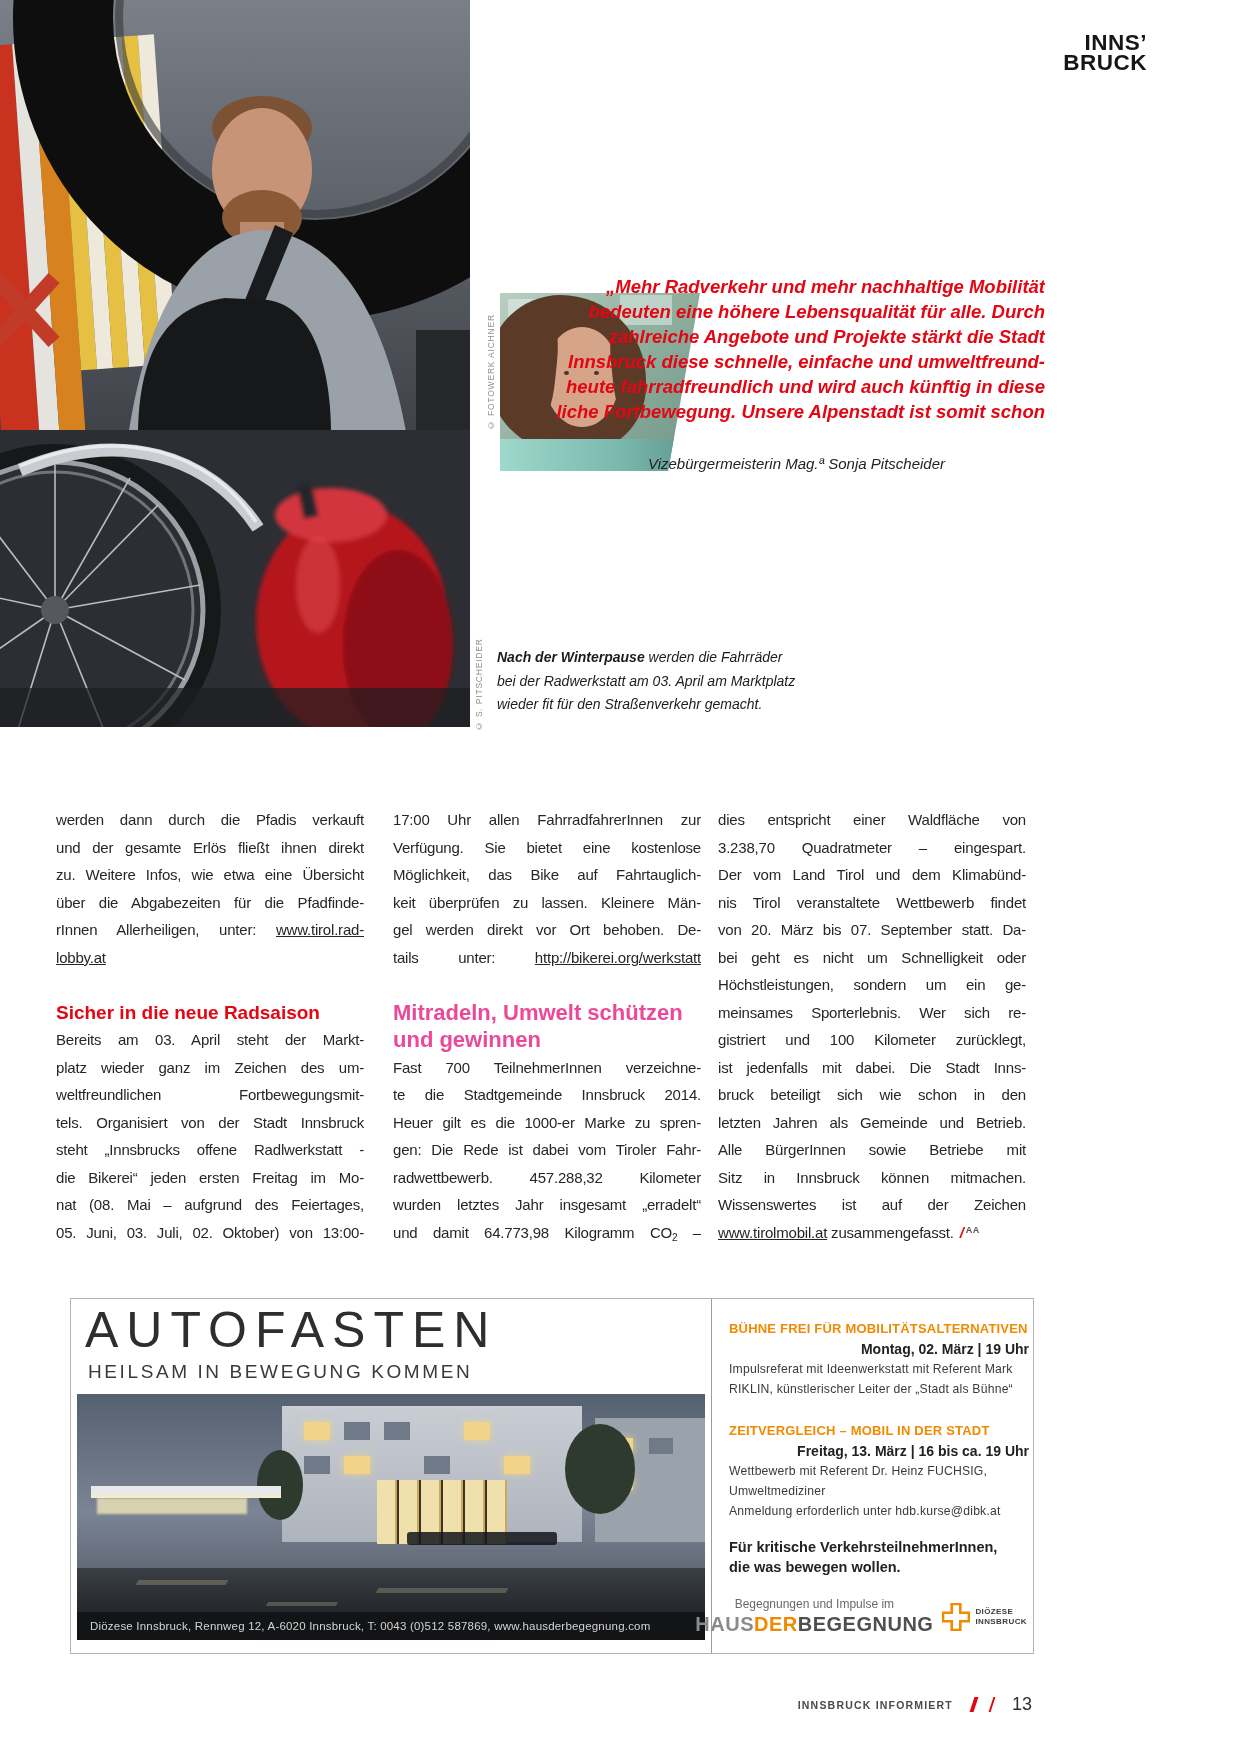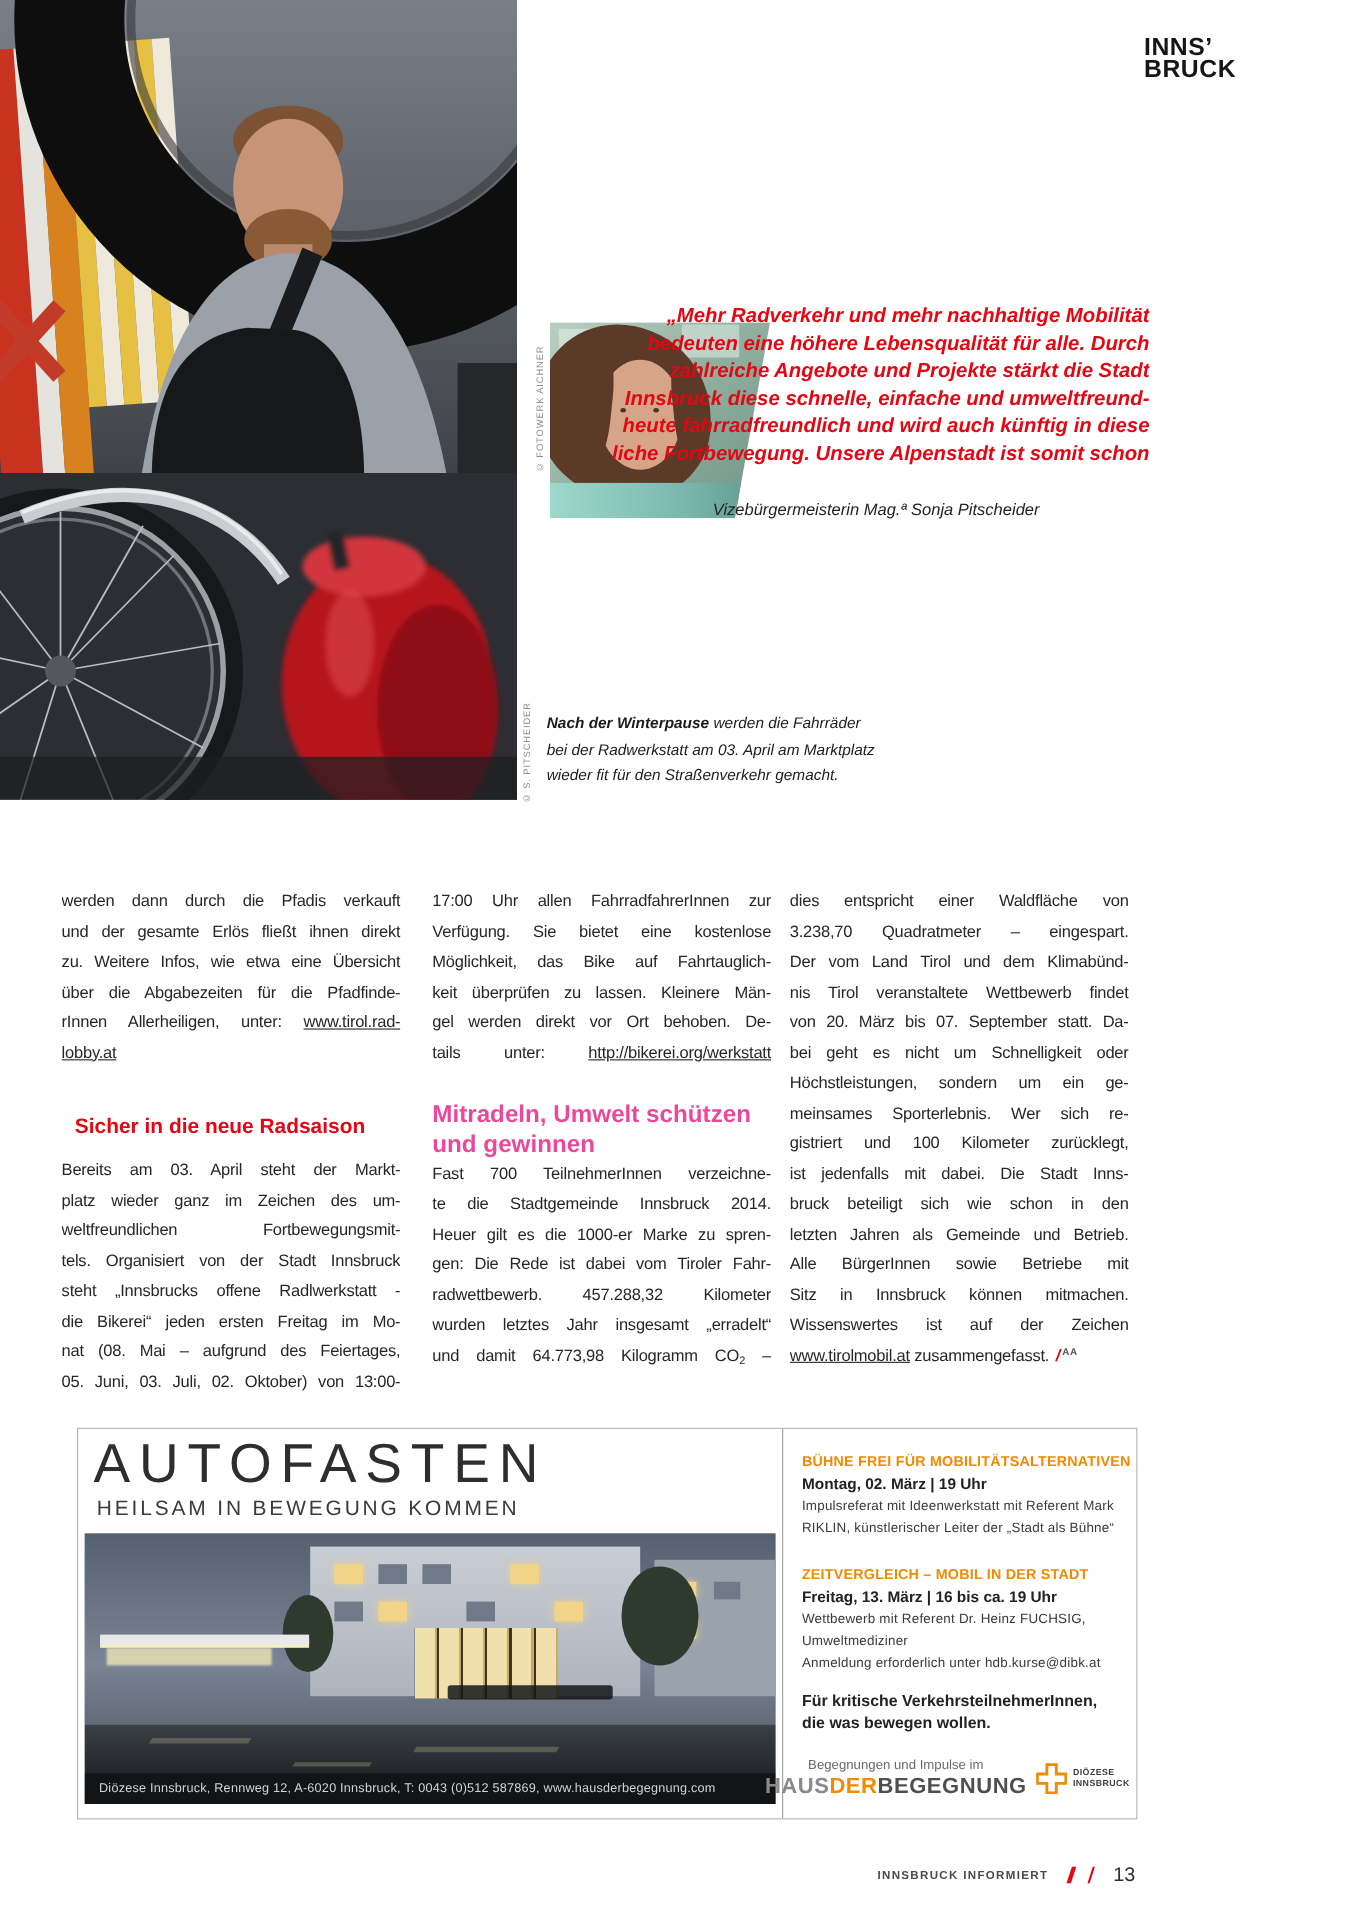--- a/index.html
+++ b/index.html
@@ -17,21 +17,21 @@
   span.end{color:#e30613;font-weight:700;font-style:italic;padding:0 2px;}
 
   
   .main-photo{position:absolute;left:0;top:0;width:470px;height:727px;overflow:hidden;background:#4a4d53;}
   .vcredit{position:absolute;writing-mode:vertical-rl;transform:rotate(180deg);
            font-size:8.5px;color:#8e8e8e;letter-spacing:.8px;white-space:nowrap;}
   .credit-main{left:474px;top:636px;height:95px;}
   .credit-portrait{left:486px;top:330px;height:100px;}
 
   
-  .logo{position:absolute;left:1040px;top:33px;width:107px;text-align:left;
+  .logo{position:absolute;left:1040px;top:33px;width:107px;text-align:right;
         font-weight:800;font-size:22.5px;line-height:20px;color:#161616;letter-spacing:.5px;}
 
   
   .portrait{position:absolute;left:500px;top:293px;width:200px;height:178px;overflow:hidden;
             clip-path:polygon(0 0,100% 0,84% 100%,0 100%);
             background:linear-gradient(135deg,#b9cfc2 0%,#93b2a1 45%,#6f9488 100%);}
   .portrait .win1{position:absolute;left:8px;top:6px;width:40px;height:34px;background:#d9e5df;opacity:.75;}
   .portrait .win2{position:absolute;left:120px;top:2px;width:52px;height:30px;background:#cfdfd8;opacity:.7;}
   .portrait .hair{position:absolute;left:-12px;top:2px;width:158px;height:158px;background:#5b3a28;
                   border-radius:46% 54% 42% 50%;}
@@ -53,21 +53,21 @@
 
   
   .caption{position:absolute;left:497px;top:646px;width:310px;font-style:italic;font-size:14px;color:#1c1c1c;}
   .caption .tl{height:23.5px;line-height:23.5px;overflow:visible;white-space:nowrap;}
 
   
   .col{position:absolute;top:806px;width:308px;font-size:15px;letter-spacing:-.2px;color:#262626;}
   .col .tl{height:27.5px;line-height:27.5px;}
   .col1{left:56px;} .col2{left:393px;} .col3{left:718px;}
   .gap{height:27.5px;}
-  .subhead{margin:12px;font-size:19px;font-weight:700;color:#e30613;height:27.5px;line-height:27.5px;letter-spacing:0;}
+  .subhead{margin:0;font-size:19px;font-weight:700;color:#e30613;height:27.5px;line-height:27.5px;letter-spacing:0;}
   .subheadlines{font-size:22px;font-weight:700;color:#ec4899;letter-spacing:0;}
   .subheadlines .tl{height:27.5px;line-height:27.5px;}
 
   
   .ad{position:absolute;left:70px;top:1298px;width:962px;height:354px;border:1px solid #b4b4b4;background:#fff;}
   .ad-divider{position:absolute;left:640px;top:0;width:1px;height:100%;background:#9d9d9d;}
   .ad-title{position:absolute;left:14px;top:2px;font-size:50px;letter-spacing:8px;color:#2e2e2e;font-weight:400;}
   .ad-subtitle{position:absolute;left:17px;top:62px;font-size:19px;letter-spacing:2.6px;color:#3a3a3a;}
   .ad-photo{position:absolute;left:6px;top:95px;width:628px;height:246px;overflow:hidden;background:#59626f;}
   .bp-sky{position:absolute;inset:0;background:linear-gradient(#556071,#7b8494 48%,#434a55);}
@@ -84,21 +84,21 @@
   .bp-canopy{position:absolute;left:14px;top:92px;width:190px;height:9px;background:#e9e9ec;box-shadow:0 3px 0 #f5efc9;}
   .bp-canopy-glow{position:absolute;left:20px;top:104px;width:150px;height:16px;background:#efe6b8;opacity:.8;filter:blur(1px);}
   .bp-ground{position:absolute;left:0;bottom:0;width:100%;height:72px;background:linear-gradient(#3a3f45,#15171a);}
   .bp-streak{position:absolute;background:#cfc79d;opacity:.28;transform:skewX(-30deg);}
   .bp-bikes{position:absolute;left:330px;top:138px;width:150px;height:13px;background:#14161a;opacity:.85;border-radius:3px;}
   .ad-address{position:absolute;left:0;right:0;bottom:0;height:28px;background:rgba(18,19,22,.93);
               color:#d4d4d4;font-size:11.5px;line-height:28px;padding-left:13px;letter-spacing:.2px;}
   .ad-right{position:absolute;left:658px;top:0;width:300px;color:#333;}
   .ev-head{margin-top:20px;height:20px;line-height:20px;font-size:13px;font-weight:700;color:#f08a00;letter-spacing:.2px;}
   .ev-head.second{margin-top:22px;}
-  .ev-date{height:20px;line-height:20px;font-size:14px;font-weight:700;color:#222;}
+  .ev-date{height:20px;line-height:20px;font-size:14px;font-weight:700;color:#222;text-align:right;}
   .ev-body{font-size:12.2px;color:#3a3a3a;letter-spacing:.2px;}
   .ev-body .tl{height:20px;line-height:20px;overflow:visible;white-space:nowrap;}
   .ad-note{margin-top:16px;font-size:14.5px;font-weight:700;color:#222;}
   .ad-note .tl{height:20px;line-height:20px;overflow:visible;white-space:nowrap;}
   .brand-row{margin-top:20px;display:flex;justify-content:flex-end;align-items:center;gap:9px;padding-right:2px;}
   .brand-col{text-align:center;}
   .brand-top{font-size:12px;color:#6a6a6a;margin-bottom:2px;}
   .brand-logo{font-size:20px;font-weight:700;letter-spacing:.5px;}
   .brand-logo .b1{color:#8a8a8a;} .brand-logo .b2{color:#f08a00;} .brand-logo .b3{color:#4f4f4f;}
   .diocese{display:flex;align-items:center;gap:5px;}

